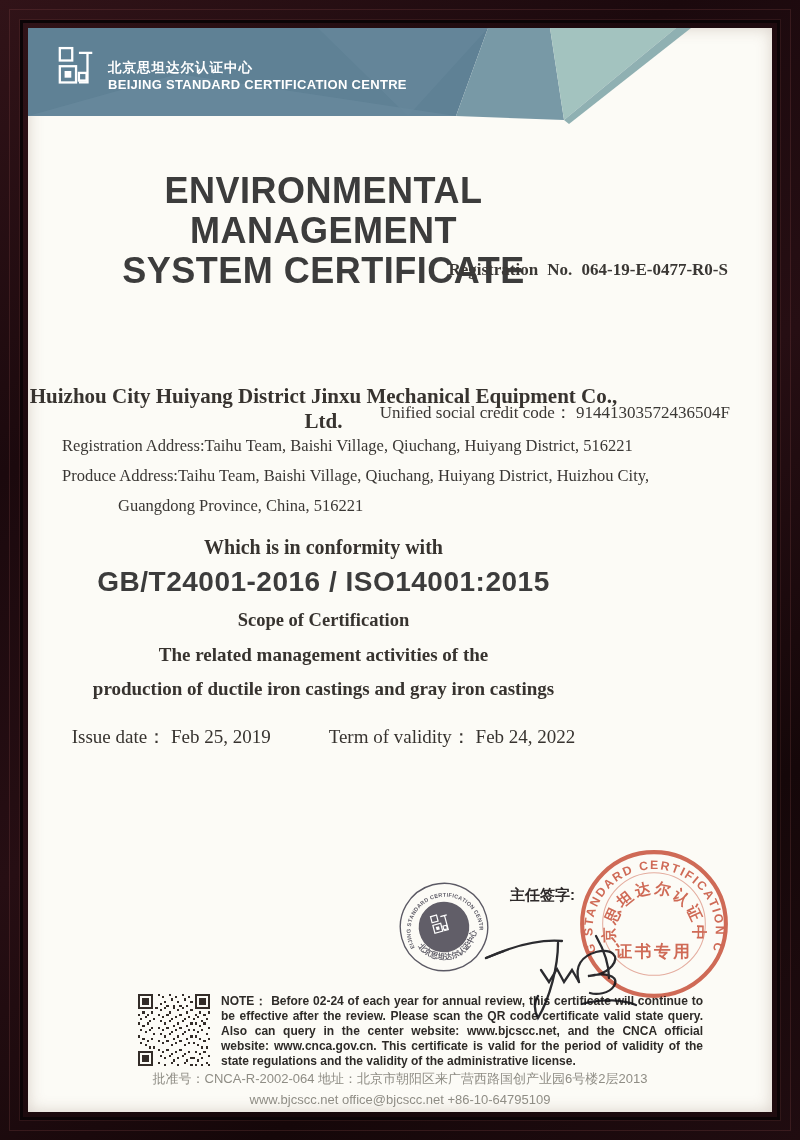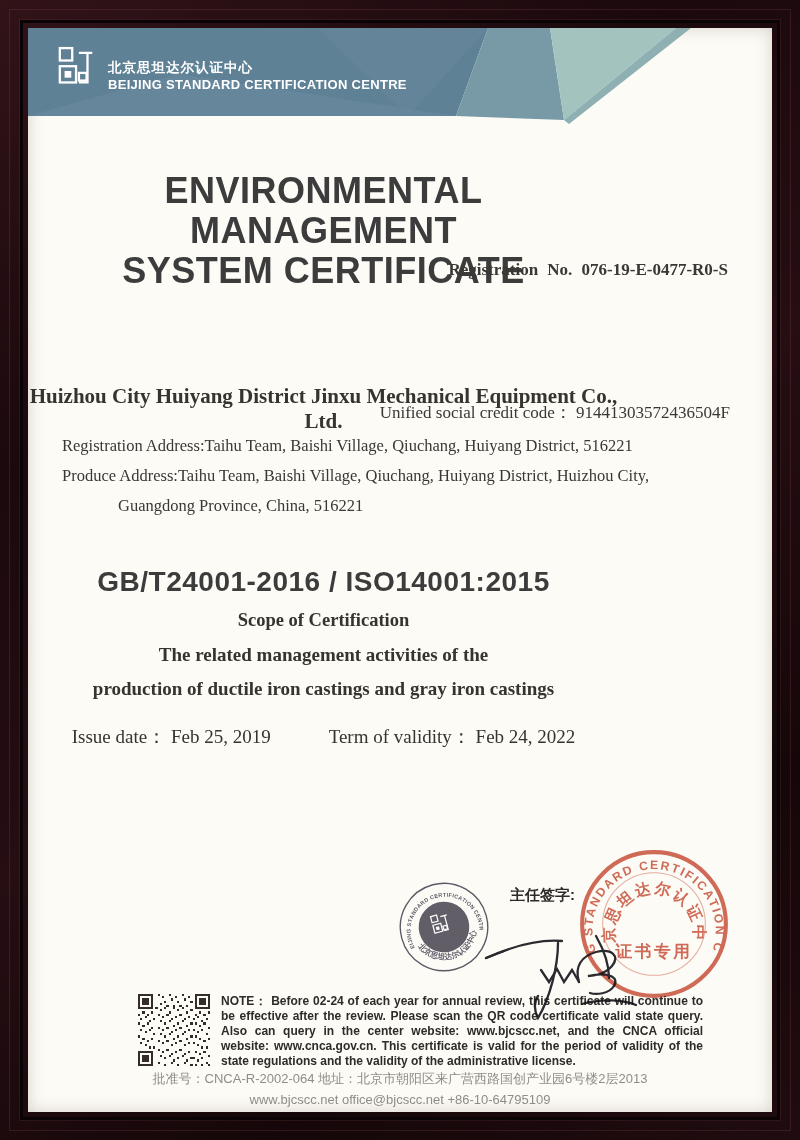--- a/index.html
+++ b/index.html
@@ -101,32 +101,33 @@
       </div>
     </div>
 
     <div class="abs title">
       <div>ENVIRONMENTAL MANAGEMENT</div>
       <div>SYSTEM CERTIFICATE</div>
     </div>
 
     <div class="abs reg-line">
       <span>Registration No.</span>
-      <span>076-19-E-0477-R0-S</span>
+      <span>064-19-E-0477-R0-S</span>
     </div>
 
     <div class="abs company">Huizhou City Huiyang District Jinxu Mechanical Equipment Co., Ltd.</div>
     <div class="abs credit">
       <span>Unified social credit code：</span>
       <span>91441303572436504F</span>
     </div>
     <div class="abs addr addr1">Registration Address:Taihu Team, Baishi Village, Qiuchang, Huiyang District, 516221</div>
     <div class="abs addr addr2">Produce Address:Taihu Team, Baishi Village, Qiuchang, Huiyang District, Huizhou City,</div>
     <div class="abs addr addr3">Guangdong Province, China, 516221</div>
 
+    <div class="abs conf-intro">Which is in conformity with</div>
     <div class="abs standard">GB/T24001-2016 / ISO14001:2015</div>
     <div class="abs scope-head">Scope of Certification</div>
     <div class="abs scope1">The related management activities of the</div>
     <div class="abs scope2">production of ductile iron castings and gray iron castings</div>
 
     <div class="abs dates">
       <span>
         <span>Issue date：</span>
         <span>Feb 25, 2019</span>
       </span>

